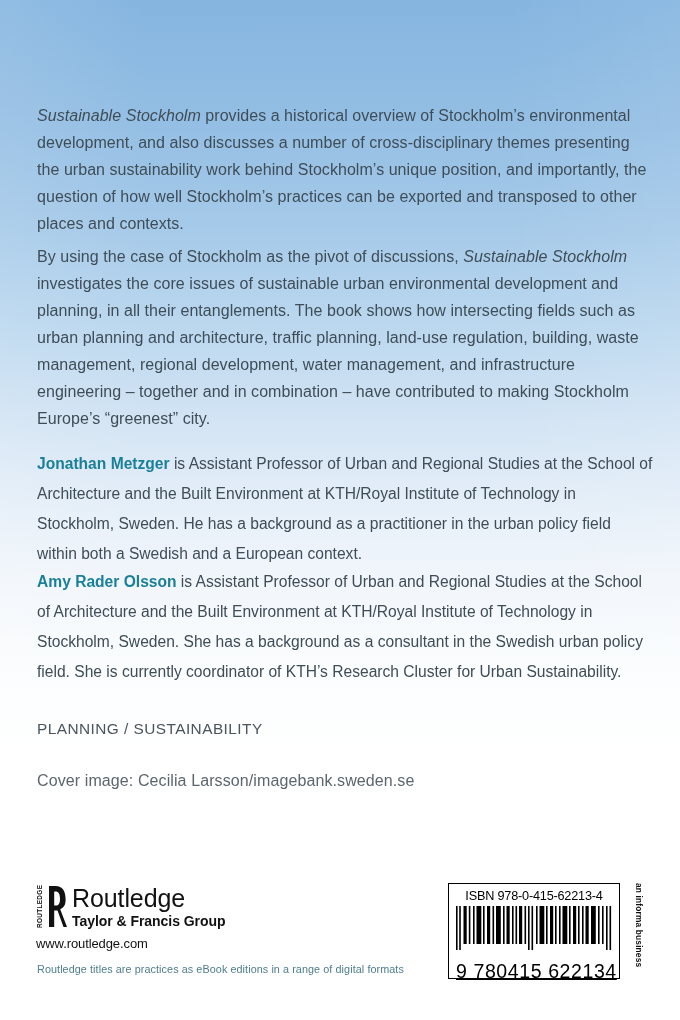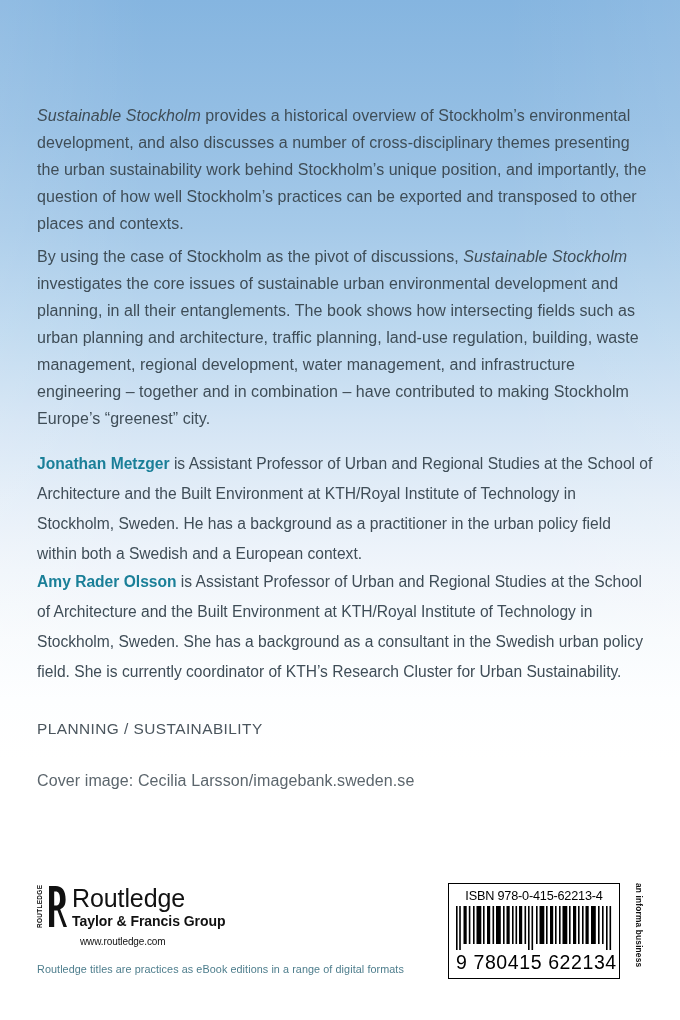--- a/index.html
+++ b/index.html
@@ -151,24 +151,23 @@
   }
   .logo-sub {
     font-size: 14px;
     font-weight: bold;
     color: #111111;
     letter-spacing: -0.05px;
     margin-top: 3px;
   }
   #publisher-url {
     margin-top: 7px;
-    font-size: 10px;
+    font-size: 13px;
     color: #111111;
     letter-spacing: -0.1px;
-    margin-left: 44px;
   }
 
   
   #ebook-note {
     position: absolute;
     left: 37px;
     top: 963px;
     font-size: 10.8px;
     color: #4d7d8c;
     letter-spacing: 0.08px;
@@ -199,22 +198,23 @@
     height: 44px;
     width: 100%;
     display: block;
   }
   #barcode-digits {
     font-size: 19.5px;
     color: #000000;
     text-align: left;
     letter-spacing: 0.6px;
     line-height: 22px;
-    margin-top: 1px;
+    margin-top: 10px;
     white-space: nowrap;
+    text-decoration: underline;
   }
   #informa-text {
     position: absolute;
     left: 630px;
     top: 883px;
     height: 96px;
     width: 14px;
     font-size: 8.4px;
     font-weight: bold;
     color: #111111;

